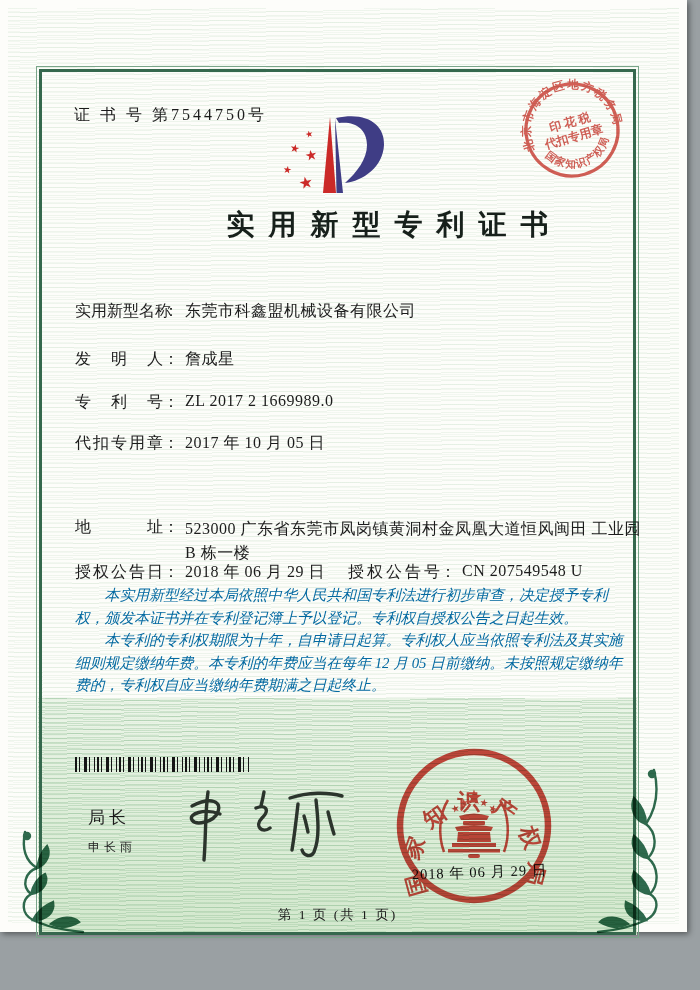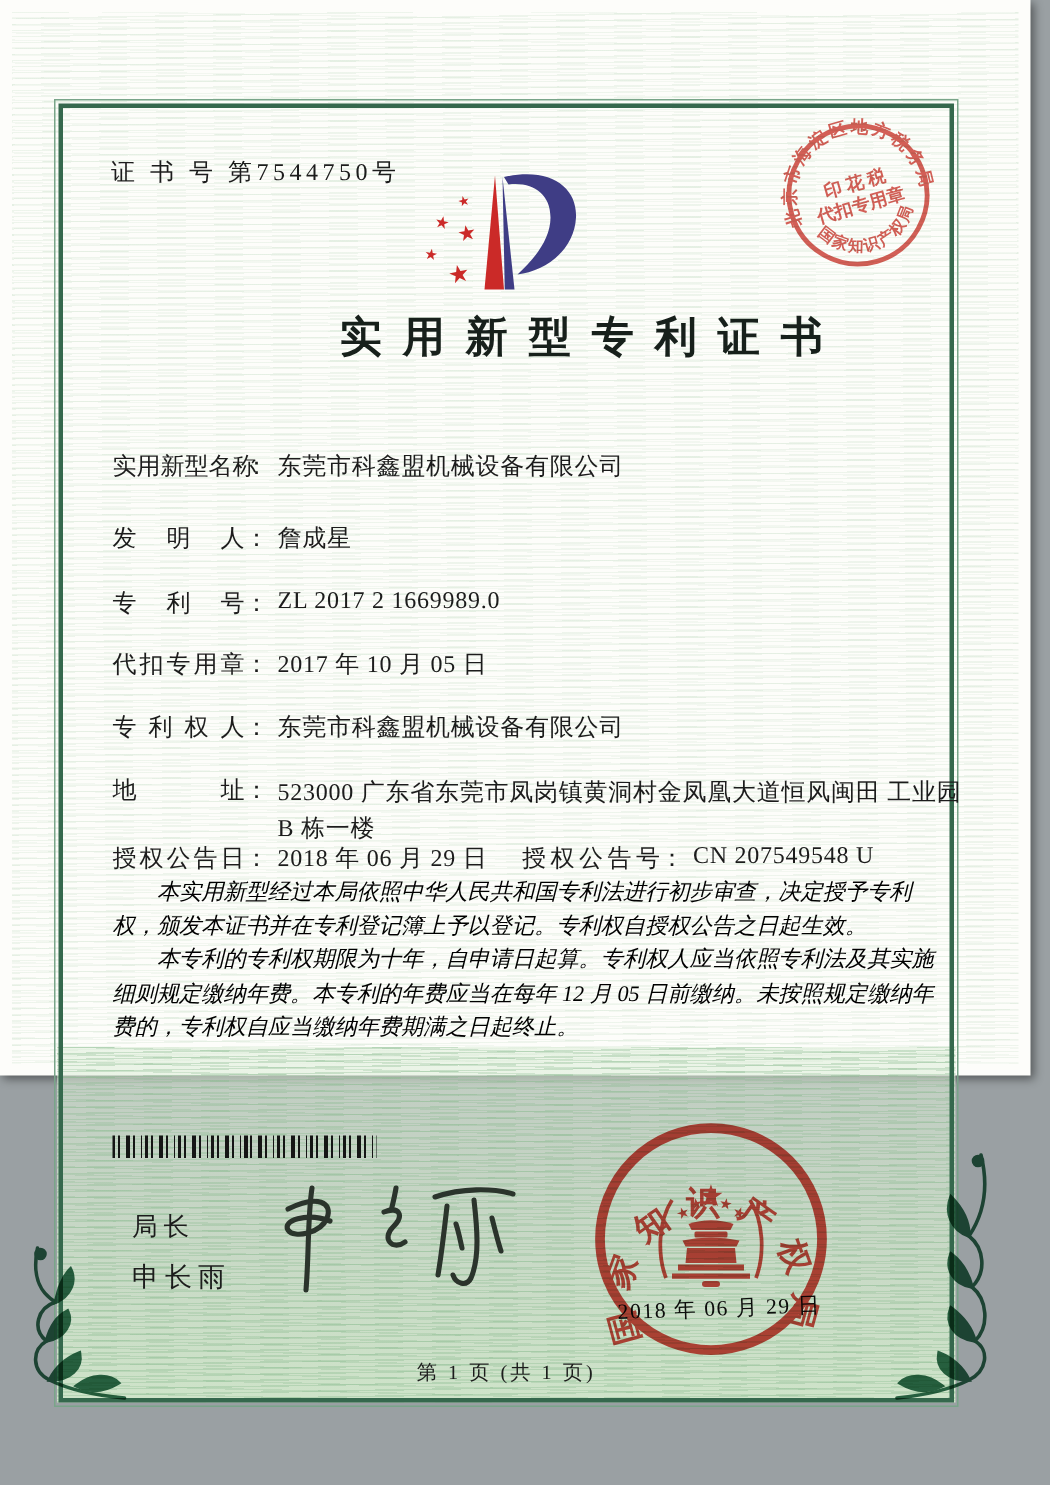--- a/index.html
+++ b/index.html
@@ -3,21 +3,21 @@
 <meta charset="utf-8">
 <style>
   html,body{margin:0;padding:0;}
   body{
     width:700px;height:990px;position:relative;overflow:hidden;
     background:#9aa0a3;
     font-family:"Liberation Serif","DejaVu Serif",serif;
     color:#1c1c1c;
   }
   .paper{
-    position:absolute;left:0;top:0;width:687px;height:717px;
+    position:absolute;left:0;top:0;width:687px;height:932px;
     background:#fdfdfa;
     box-shadow:2px 2px 6px rgba(0,0,0,.45);
   }
   
   .texture{
     position:absolute;left:8px;top:8px;right:8px;bottom:8px;
     background:
       repeating-linear-gradient(179deg, rgba(168,205,170,.18) 0 1px, transparent 1px 4px),
       repeating-linear-gradient(181deg, rgba(168,205,170,.12) 0 1px, transparent 1px 5px);
   }
@@ -43,33 +43,33 @@
     left:0;top:206px;width:687px;text-align:center;
     font-size:28px;font-weight:bold;letter-spacing:14px;text-indent:14px;color:#17201b;padding-left:44px;
   }
   .frow{left:75px;font-size:16px;white-space:nowrap;}
   .flabel{display:inline-block;width:88px;text-align:justify;text-align-last:justify;vertical-align:top;}
   .fcolon{display:inline-block;vertical-align:top;margin-right:6px;}
   .fvalue{display:inline-block;vertical-align:top;letter-spacing:.5px;}
   .fvalue.wrap{white-space:normal;width:458px;line-height:24px;}
   .grant-right{position:absolute;left:273px;top:0;white-space:nowrap;text-decoration:underline;}
   .paras{left:75px;top:584px;width:553px;font-size:14.8px;line-height:22.5px;
-    font-style:italic;color:#000000;}
+    font-style:italic;color:#0369a1;}
   .paras p{margin:0;text-indent:2em;}
   .barcode{
     left:75px;top:757px;width:176px;height:15px;
     background:repeating-linear-gradient(90deg,
       #151515 0 2px, transparent 2px 4px,
       #151515 4px 5px, transparent 5px 9px,
       #151515 9px 12px, transparent 12px 14px,
       #151515 14px 15px, transparent 15px 19px,
       #151515 19px 20px, transparent 20px 22px);
   }
   .sig-title{left:88px;top:806px;font-size:17px;letter-spacing:4px;}
-  .sig-name{left:88px;top:839px;font-size:18px;letter-spacing:4px;}
+  .sig-name{left:88px;top:839px;font-size:12px;letter-spacing:4px;}
   .sig-svg{left:178px;top:780px;}
   .seal{left:388px;top:740px;width:172px;height:172px;mix-blend-mode:multiply;opacity:.93;}
   .seal-date{
     left:402px;top:863px;width:155px;text-align:center;font-size:14.5px;color:#101010;
     transform:rotate(-2deg);letter-spacing:1px;mix-blend-mode:multiply;
   }
   .tax-stamp{left:510px;top:68px;width:124px;height:124px;mix-blend-mode:multiply;opacity:.88;}
   .footer{left:38px;top:906px;width:599px;text-align:center;font-size:13.5px;letter-spacing:2px;}
   .logo{left:279px;top:109px;}
   .corner{mix-blend-mode:multiply;}
@@ -128,23 +128,20 @@
     <span class="flabel">实用新型名称</span><span class="fcolon">：</span><span class="fvalue">东莞市科鑫盟机械设备有限公司</span>
   </div>
   <div class="abs frow" style="top:349px">
     <span class="flabel">发明人</span><span class="fcolon">：</span><span class="fvalue">詹成星</span>
   </div>
   <div class="abs frow" style="top:392px">
     <span class="flabel">专利号</span><span class="fcolon">：</span><span class="fvalue">ZL 2017 2 1669989.0</span>
   </div>
   <div class="abs frow" style="top:433px">
     <span class="flabel">代扣专用章</span><span class="fcolon">：</span><span class="fvalue">2017 年 10 月 05 日</span>
-  </div>
-  <div class="abs frow" style="top:475px">
-    <span class="flabel">专利权人</span><span class="fcolon">：</span><span class="fvalue">东莞市科鑫盟机械设备有限公司</span>
   </div>
   <div class="abs frow" style="top:517px">
     <span class="flabel">地址</span><span class="fcolon">：</span><span class="fvalue wrap">523000 广东省东莞市凤岗镇黄洞村金凤凰大道恒风闽田 工业园 B 栋一楼</span>
   </div>
 
   <div class="abs frow" style="top:562px">
     <span class="flabel">授权公告日</span><span class="fcolon">：</span><span class="fvalue">2018 年 06 月 29 日</span>
     <span class="grant-right">
       <span class="flabel" style="width:92px">授权公告号</span><span class="fcolon">：</span><span class="fvalue">CN 207549548 U</span>
     </span>

